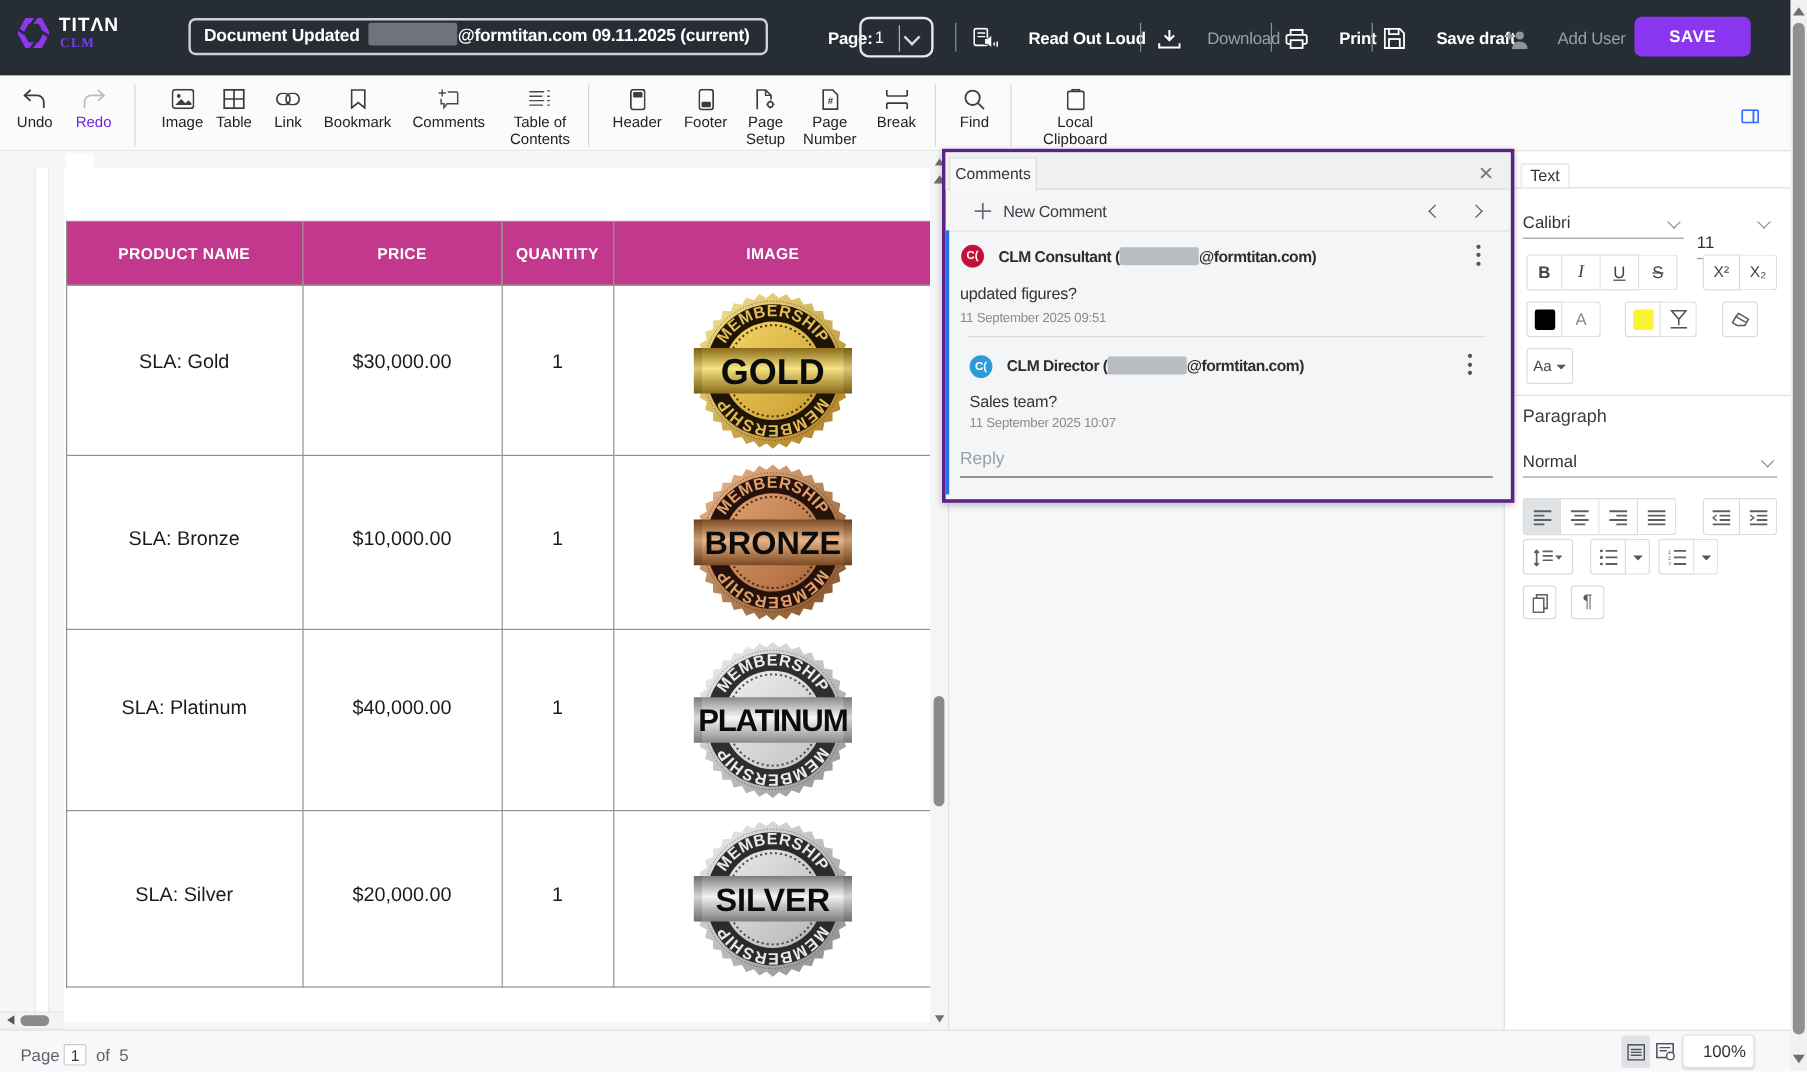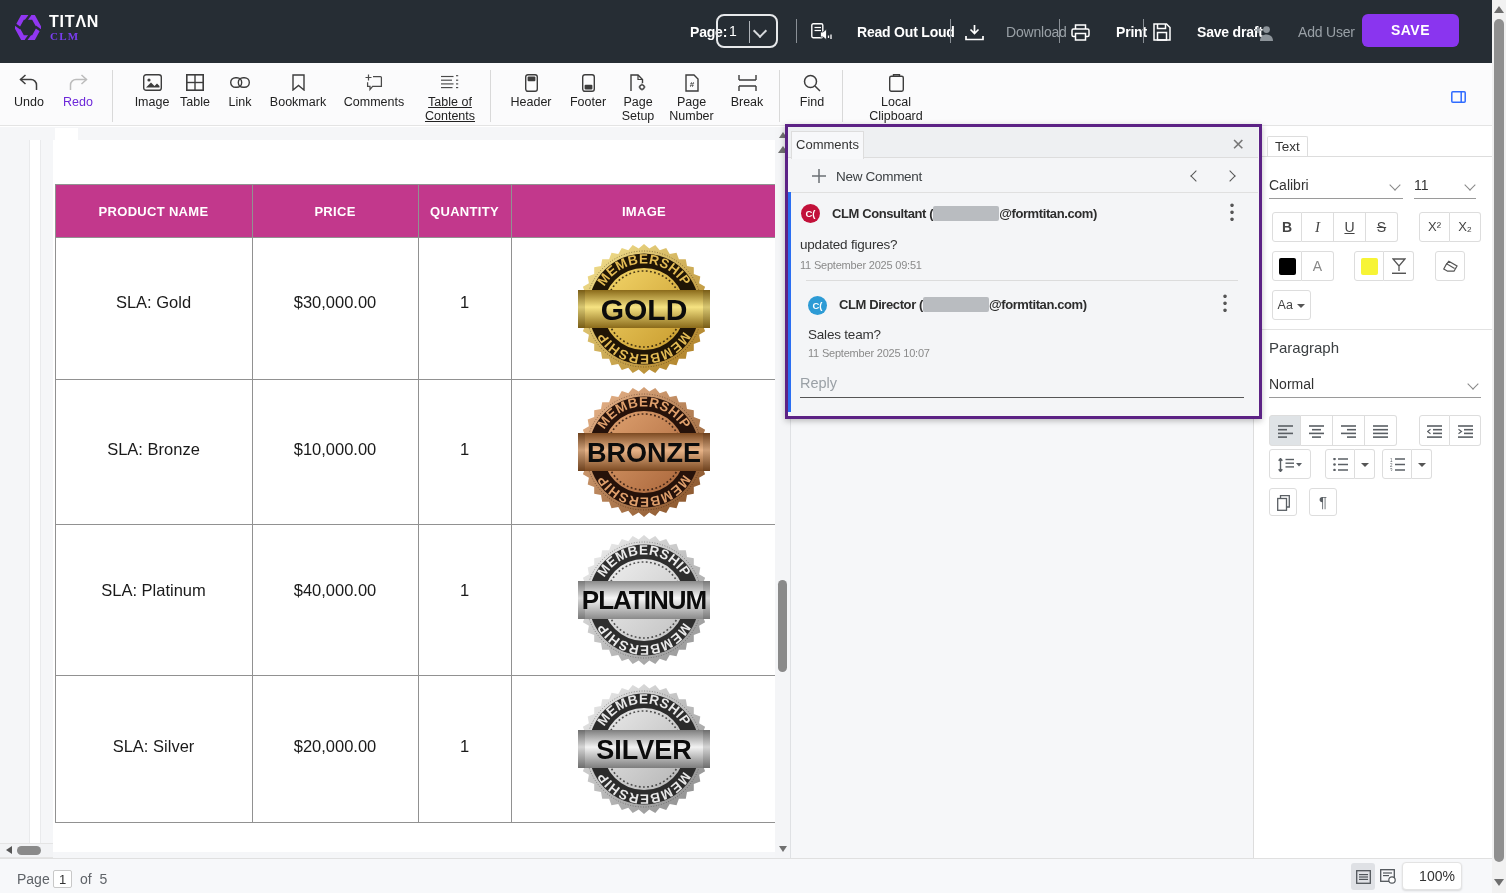--- a/index.html
+++ b/index.html
@@ -87,20 +87,21 @@
 <div id="topbar">
   <svg id="logo" width="26" height="25" viewBox="0 0 26 25" style="position:absolute; left:15px; top:15px;">
     <path d="M 7.5,2.4 H 18.5 L 24,12.5 L 18.5,22.6 H 7.5 L 2,12.5 Z" fill="none" stroke="#9137f2" stroke-width="4.6" stroke-linejoin="miter"></path>
     <line x1="15.3" y1="-0.5" x2="10.6" y2="6" stroke="#262d34" stroke-width="2.4"></line>
     <line x1="10.7" y1="25.5" x2="15.4" y2="19" stroke="#262d34" stroke-width="2.4"></line>
     <line x1="-0.5" y1="9" x2="5.8" y2="13.4" stroke="#262d34" stroke-width="2.4"></line>
     <line x1="20.2" y1="11.6" x2="26.5" y2="16" stroke="#262d34" stroke-width="2.4"></line>
   </svg>
   <div id="logoname">TITΛN</div>
   <div id="logoclm">CLM</div>
+  <div id="docinput">Document Updated&nbsp; <span id="docblur"></span>@formtitan.com 09.11.2025 (current)</div>
   <div class="tlabel" style="left:670px;">Page:</div>
   <div id="pagesel">
         <div class="num">1</div>
         <div class="sep"></div>
         <div class="chevv" style="left:37px; top:10px; width:10px; height:10px; border-width:2px; border-color:#d7dadd;"></div>
       </div>
   <div class="vsep" style="left:796px;"></div>
   <svg class="ticon" style="left:811px;" width="22" height="18" viewBox="0 0 22 18">
         <rect x="0.8" y="0.8" width="11" height="14" rx="1.5" fill="none" stroke="#fff" stroke-width="1.4"></rect>
         <line x1="3.5" y1="4.5" x2="10" y2="4.5" stroke="#fff" stroke-width="1.2"></line>
@@ -198,21 +199,21 @@
       </div>
   <div class="tb" style="left:335px; width:78px;">
         <div class="ic">
           <svg width="19" height="18" viewBox="0 0 19 18" style="margin:0 auto;">
             <path d="M3.5 0.5 V6.5 M0.5 3.5 H6.5" fill="none" stroke="#4a4a4a" stroke-width="1.2"></path>
             <path d="M8 2.6 H15.4 Q16.4 2.6 16.4 3.6 V12.4 H7.6 L5 15.6 V12.4 H2.6 V8.2" fill="none" stroke="#4a4a4a" stroke-width="1.25"></path>
           </svg>
         </div>
         <div class="lb">Comments</div>
       </div>
-  <div class="tb" style="left:416px; width:68px;text-decoration:underline;">
+  <div class="tb" style="left:416px; width:68px;">
         <div class="ic">
           <svg width="18" height="15" viewBox="0 0 18 15" style="margin:1px auto 0;">
             <g stroke="#4a4a4a" stroke-width="1.15">
               <line x1="0" y1="1.5" x2="12.5" y2="1.5"></line>
               <line x1="0" y1="5.2" x2="11" y2="5.2"></line>
               <line x1="0" y1="8.9" x2="12.5" y2="8.9"></line>
               <line x1="0" y1="12.6" x2="11.5" y2="12.6"></line>
               <line x1="15" y1="0.7" x2="17.2" y2="0.7"></line>
               <line x1="15" y1="5.2" x2="17.2" y2="5.2"></line>
               <line x1="15" y1="8.9" x2="17.2" y2="8.9"></line>
@@ -478,21 +479,21 @@
   <div class="arr" style="left:6px; top:719px; border-top:4.5px solid transparent; border-bottom:4.5px solid transparent; border-right:6px solid #555;"></div>
   <div id="hthumb" style="top:718.5px;"></div>
 </div>
 <div id="midpane" style="position:absolute; left:790px; top:127px; width:463px; height:731px; background:#f6f7f9; border-left:1px solid #dfe1e4;"></div>
 
 <div id="sidebar">
   <div class="tab">Text</div>
   <div class="tabline"></div>
   <div class="ulfield" style="left:15px; top:45px; width:134px; height:27px; line-height:27px;">Calibri</div>
   <div class="chevv" style="left:137px; top:54px;"></div>
-  <div class="ulfield" style="left:160px; top:45px; width:62px; height:27px; line-height:27px;">11</div>
+  <div class="ulfield" style="left:160px; top:62px; width:62px; height:27px; line-height:27px;">11</div>
   <div class="chevv" style="left:212px; top:54px;"></div>
   <div class="sbtn first" style="left:18px; top:85px; width:30px; font-weight:bold; font-size:14px; line-height:28px;">B</div>
   <div class="sbtn grp" style="left:48px; top:85px; width:32px; font-style:italic; font-family:'Liberation Serif',serif; font-size:15px; line-height:28px;">I</div>
   <div class="sbtn grp" style="left:80px; top:85px; width:32px; text-decoration:underline; font-size:14px; line-height:28px;">U</div>
   <div class="sbtn grp last" style="left:112px; top:85px; width:32px; text-decoration:line-through; font-size:14px; line-height:28px;">S</div>
   <div class="sbtn first" style="left:165px; top:85px; width:31px; font-size:13px; line-height:28px;">X²</div>
   <div class="sbtn grp last" style="left:196px; top:85px; width:31px; font-size:13px; line-height:28px;">X₂</div>
   <div class="sbtn first" style="left:18px; top:124px; width:30px;">
         <div style="position:absolute; left:6px; top:6px; width:17px; height:17px; background:#000; border-radius:2px;"></div>
       </div>

